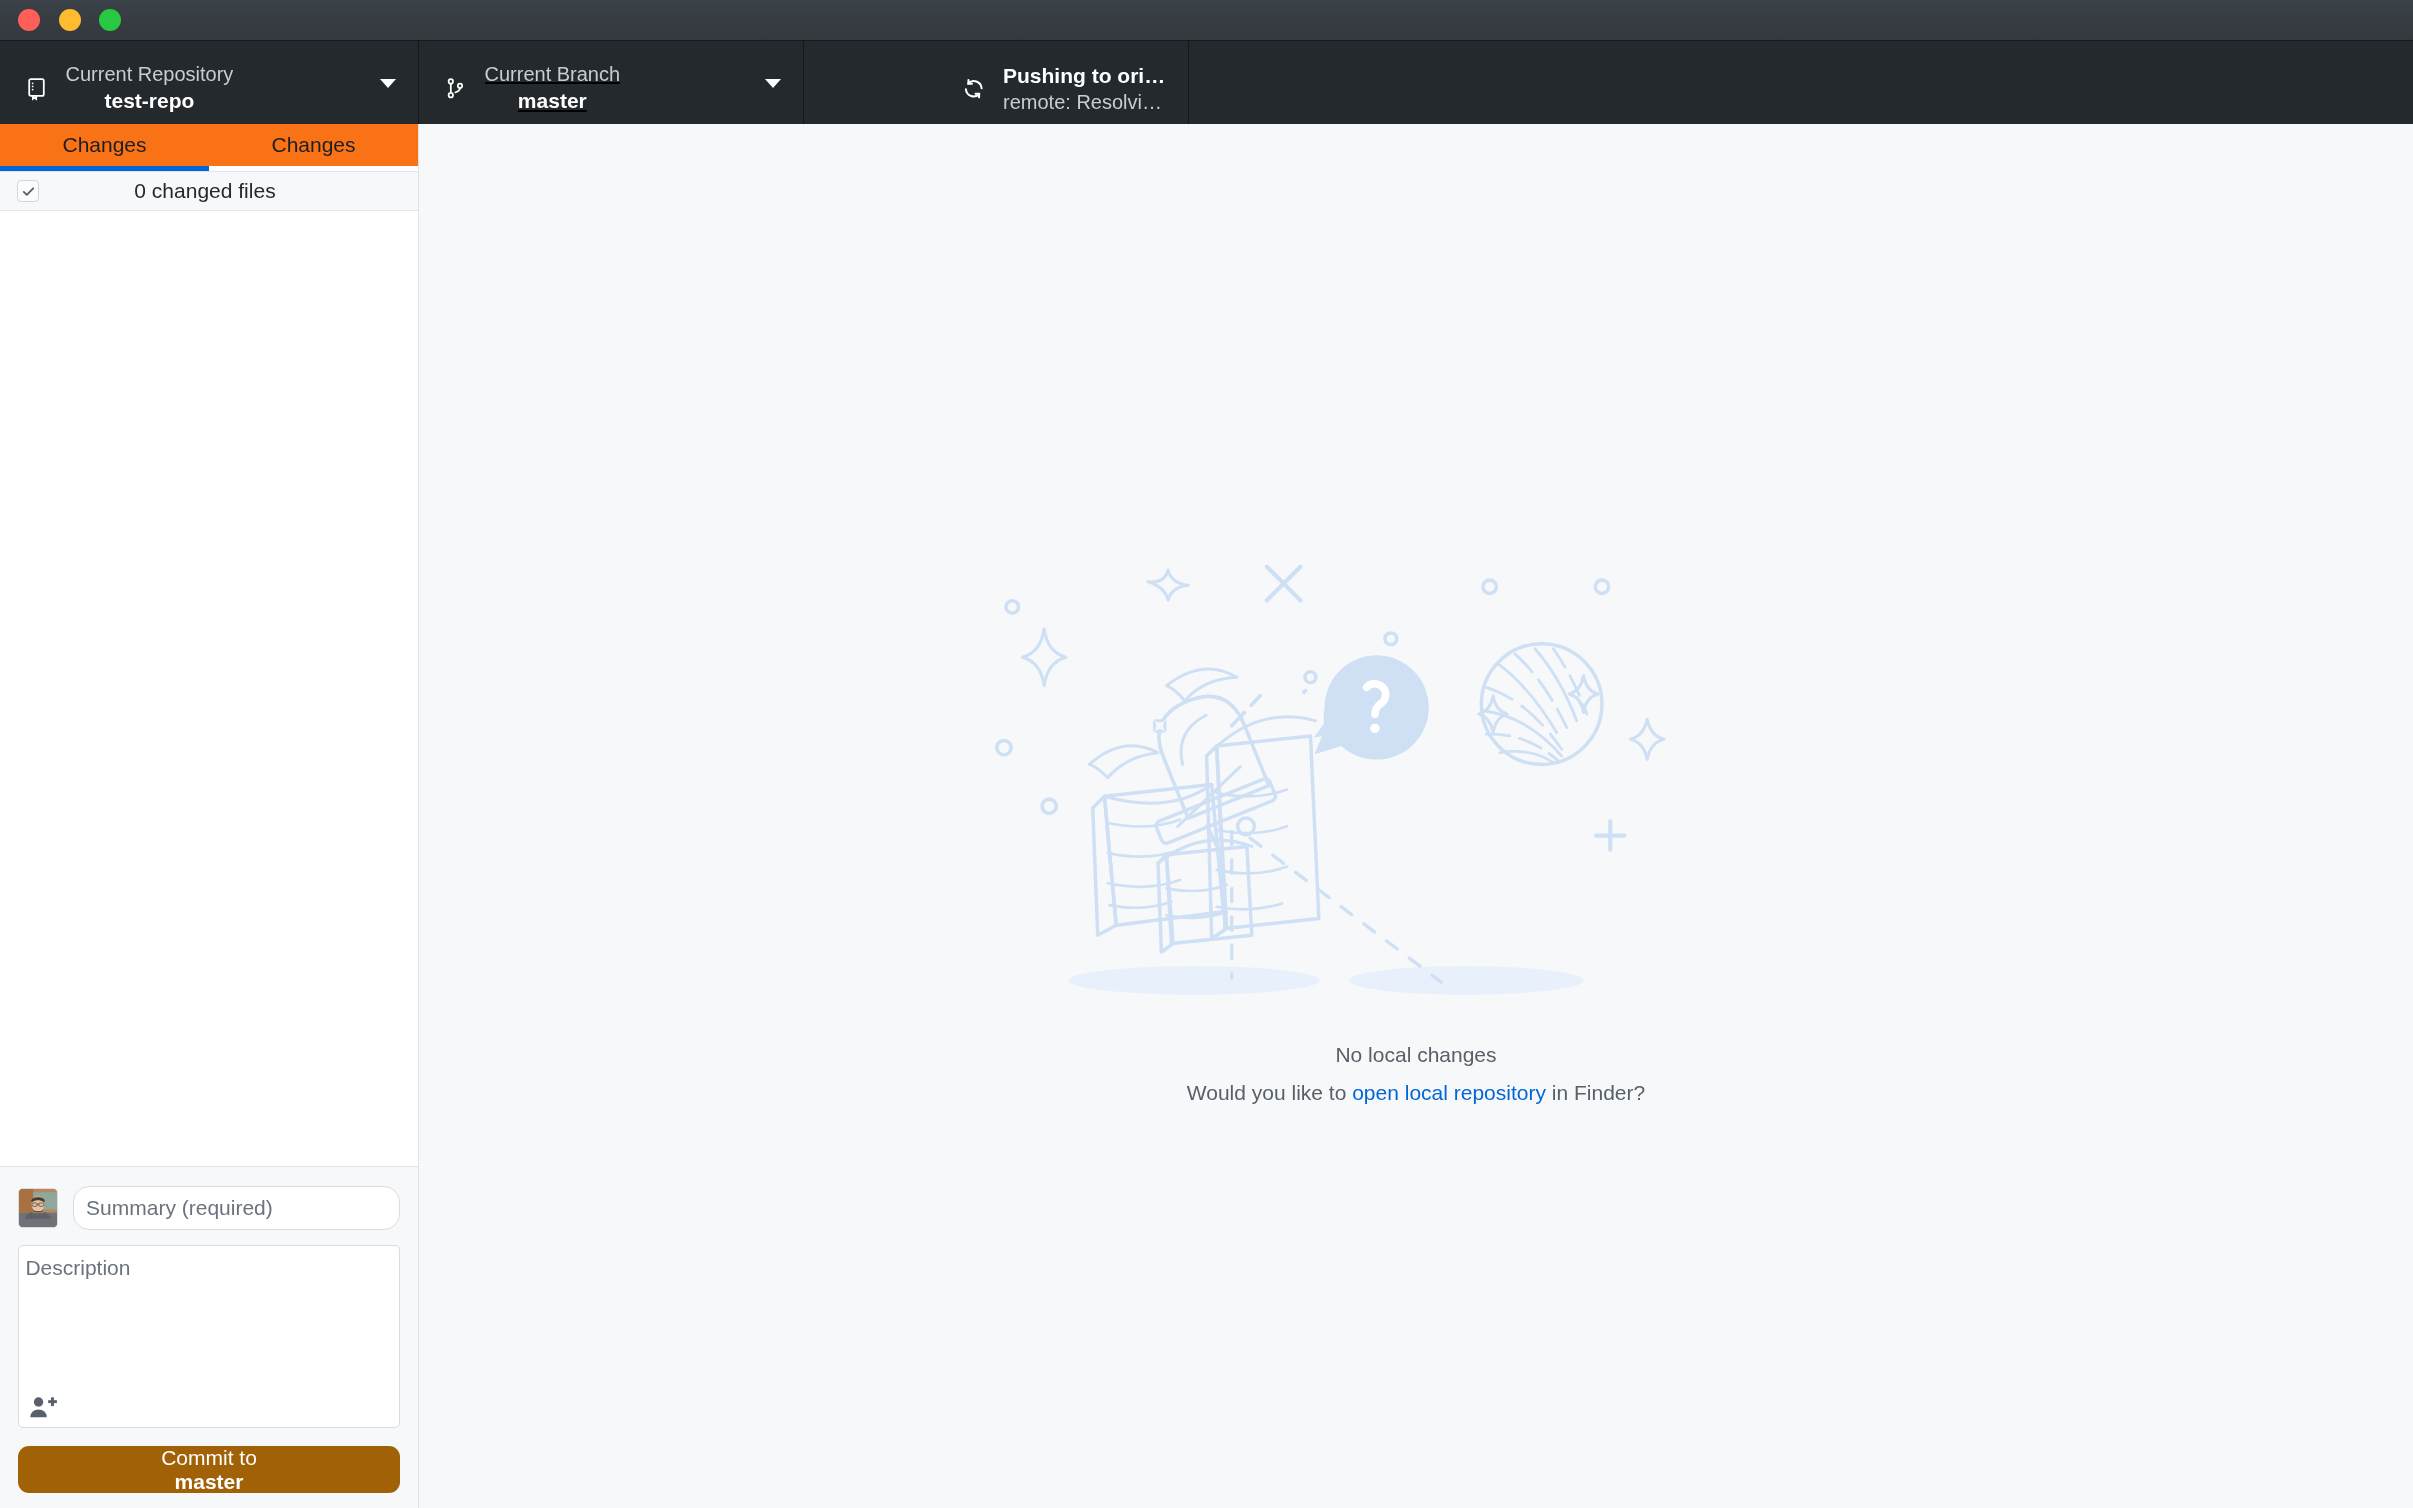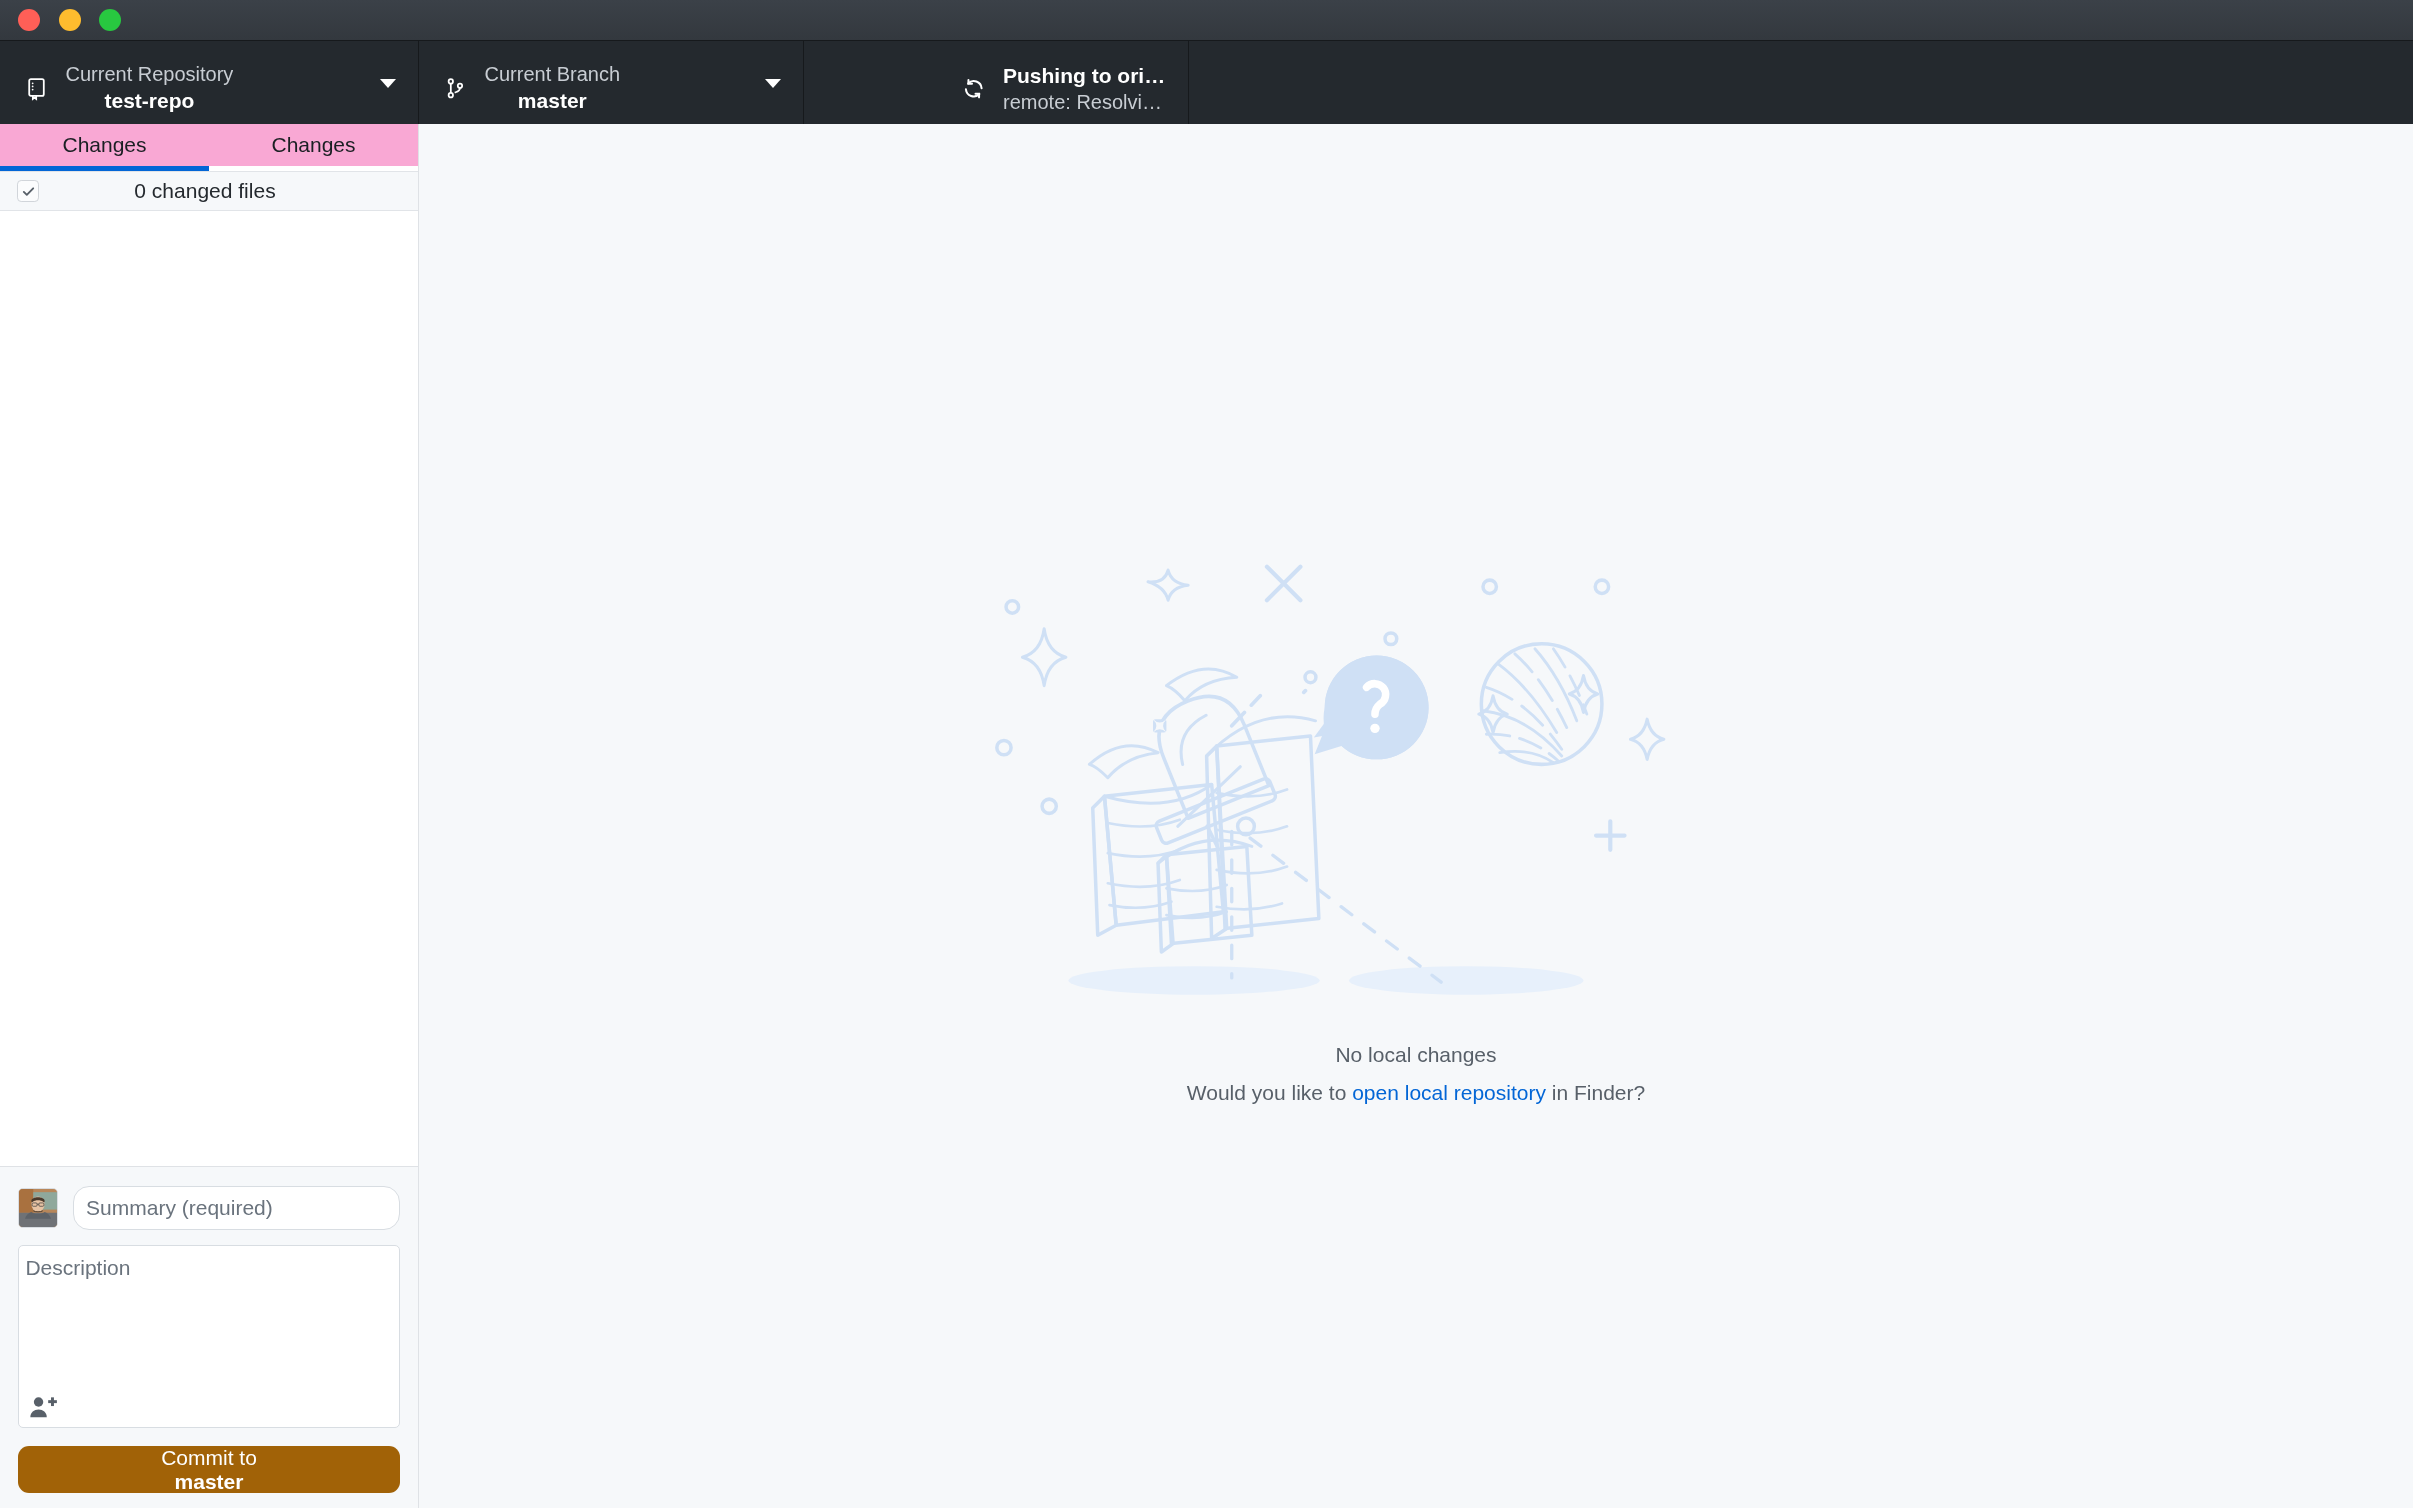--- a/index.html
+++ b/index.html
@@ -40,21 +40,21 @@
     border-top: 1.7px solid #16191c;
   }
   .tb-item {
     display: flex; align-items: center;
     position: relative;
     border-right: 1.7px solid #16191c;
     padding: 12px 15px 0 22px;
     text-align: center;
   }
   .tb-repo   { width: 419px; }
-  .tb-branch { width: 385px; }
+  .tb-branch { width: 385px; text-decoration: underline; }
   .tb-push   { width: 385px; padding-left: 25px; overflow: hidden; }
   .tb-rest   { flex: 1 1 auto; border-right: none; }
 
   .tb-icon {
     width: 28.5px; flex: 0 0 28.5px;
     display: flex; align-items: center; justify-content: center;
     margin-right: 15px;
     color: #ffffff;
   }
   .tb-text { display: flex; flex-direction: column; justify-content: center; min-width: 0; }
@@ -94,21 +94,21 @@
     border-right: 1.7px solid #dfe2e6;
     display: flex; flex-direction: column;
     min-height: 0;
   }
   .tabs { display: flex; height: 47px; flex: 0 0 47px; background: #ffffff; }
   .tab {
     flex: 1 1 50%;
     display: flex; align-items: center; justify-content: center;
     font-size: 21px; color: #1b1f23;
     border-bottom: 5px solid transparent;
-    background: #f9a8d4;
+    background: #f97316;
   }
   .tab.active { border-bottom-color: #0366d6; }
   .tab:not(.active) { border-bottom-color: #ffffff; }
 
   .changed-row {
     height: 40px; flex: 0 0 40px;
     background: #f6f8fa;
     border-top: 1.7px solid #e1e4e8;
     border-bottom: 1.7px solid #e1e4e8;
     display: flex; align-items: center;

